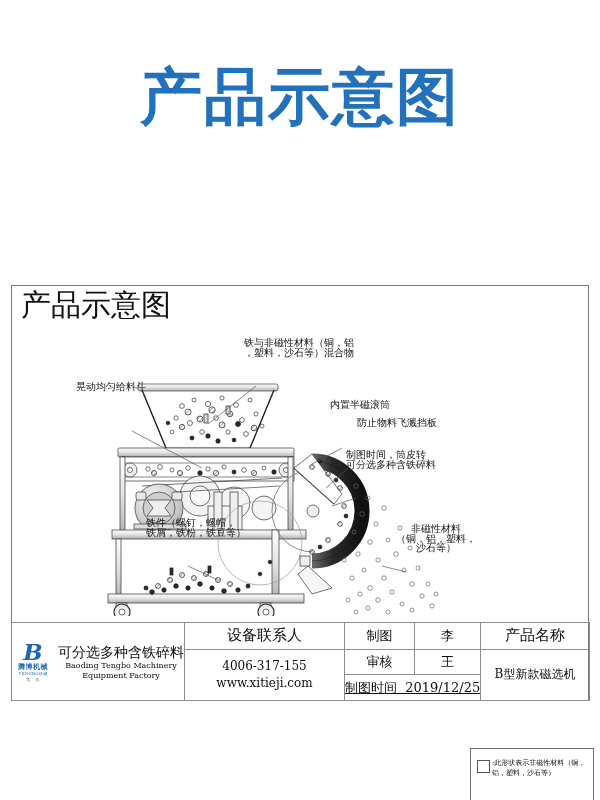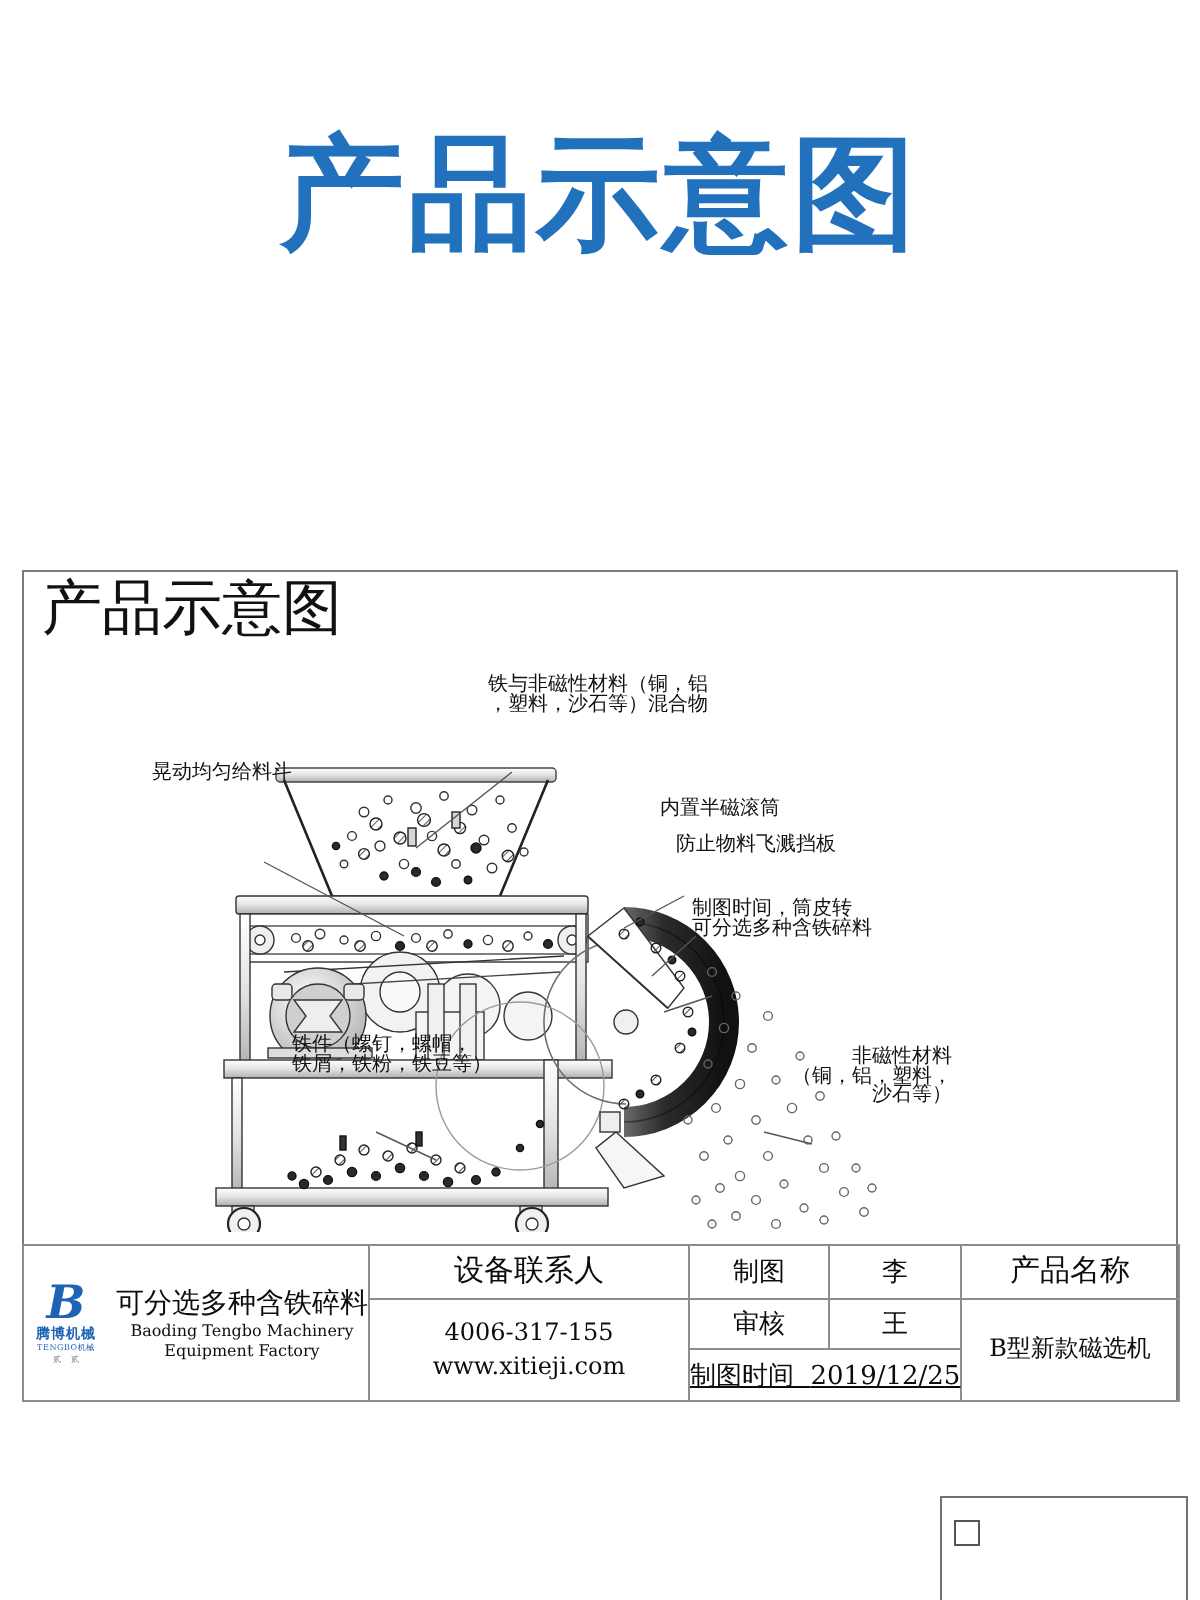--- a/index.html
+++ b/index.html
@@ -366,40 +366,41 @@
   <div class="cal" style="left:232px;top:52px;">
     <div>铁与非磁性材料（铜，铝</div>
     <div>，塑料，沙石等）混合物</div>
   </div>
   <div class="cal" style="left:64px;top:96px;">
     <span>晃动均匀给料斗</span>
   </div>
   <div class="cal" style="left:318px;top:114px;">
     <span>内置半磁滚筒</span>
   </div>
-  <div class="cal" style="left:326px;top:132px;">
+  <div class="cal" style="left:345px;top:132px;">
     <span>防止物料飞溅挡板</span>
   </div>
   <div class="cal" style="left:334px;top:164px;">
     <div>制图时间，筒皮转</div>
     <div>可分选多种含铁碎料</div>
   </div>
-  <div class="cal" style="left:384px;top:238px;text-align:right;">
+  <div class="cal" style="left:384px;top:238px;text-align:center;">
     <div>非磁性材料</div>
     <div>（铜，铝，塑料，</div>
     <div>沙石等）</div>
   </div>
   <div class="cal" style="left:134px;top:232px;">
     <div>铁件（螺钉，螺帽，</div>
     <div>铁屑，铁粉，铁豆等）</div>
   </div>
 
   <div id="legend-box">
     <div class="legend-row" id="legend-row-0">
       <span class="legend-swatch sq-swatch"></span>
+      <span class="legend-text">:此形状表示非磁性材料（铜，铝，塑料，沙石等）</span>
     </div>
 
   </div>
 </div>
 
 <div id="title-block">
   <table>
     <colgroup>
       <col style="width:173px">
         <col style="width:160px">

